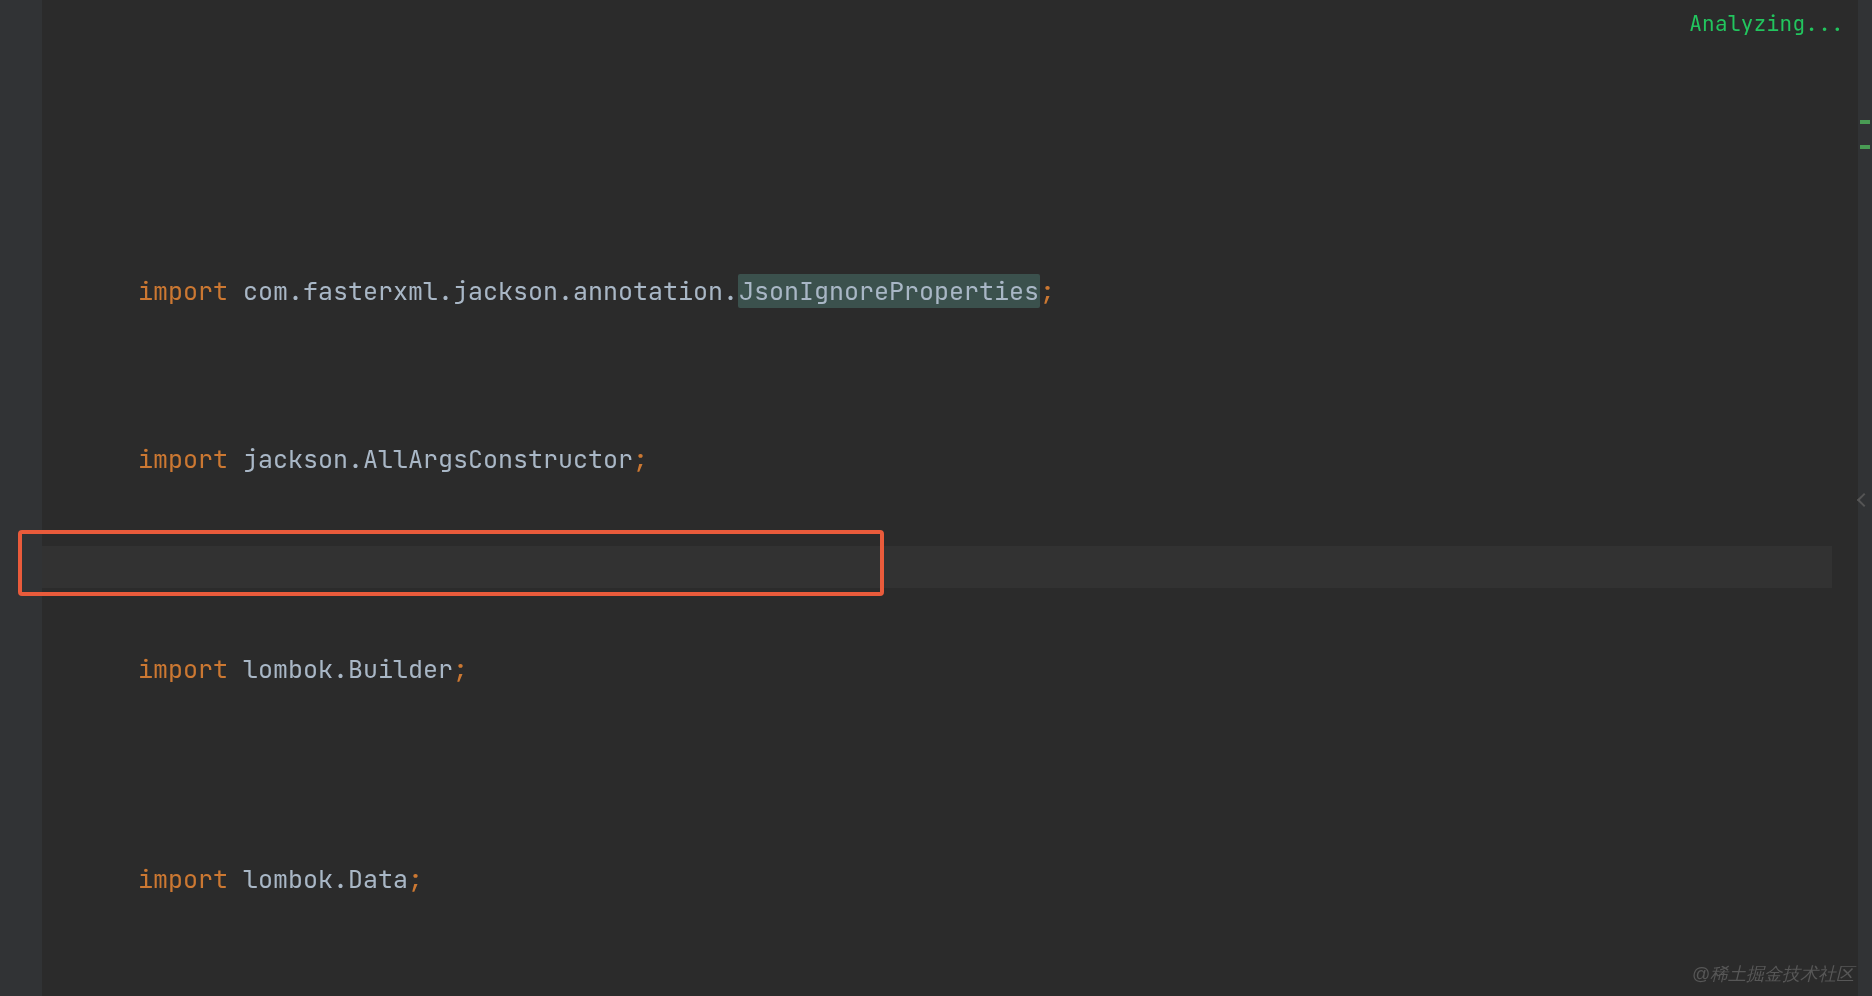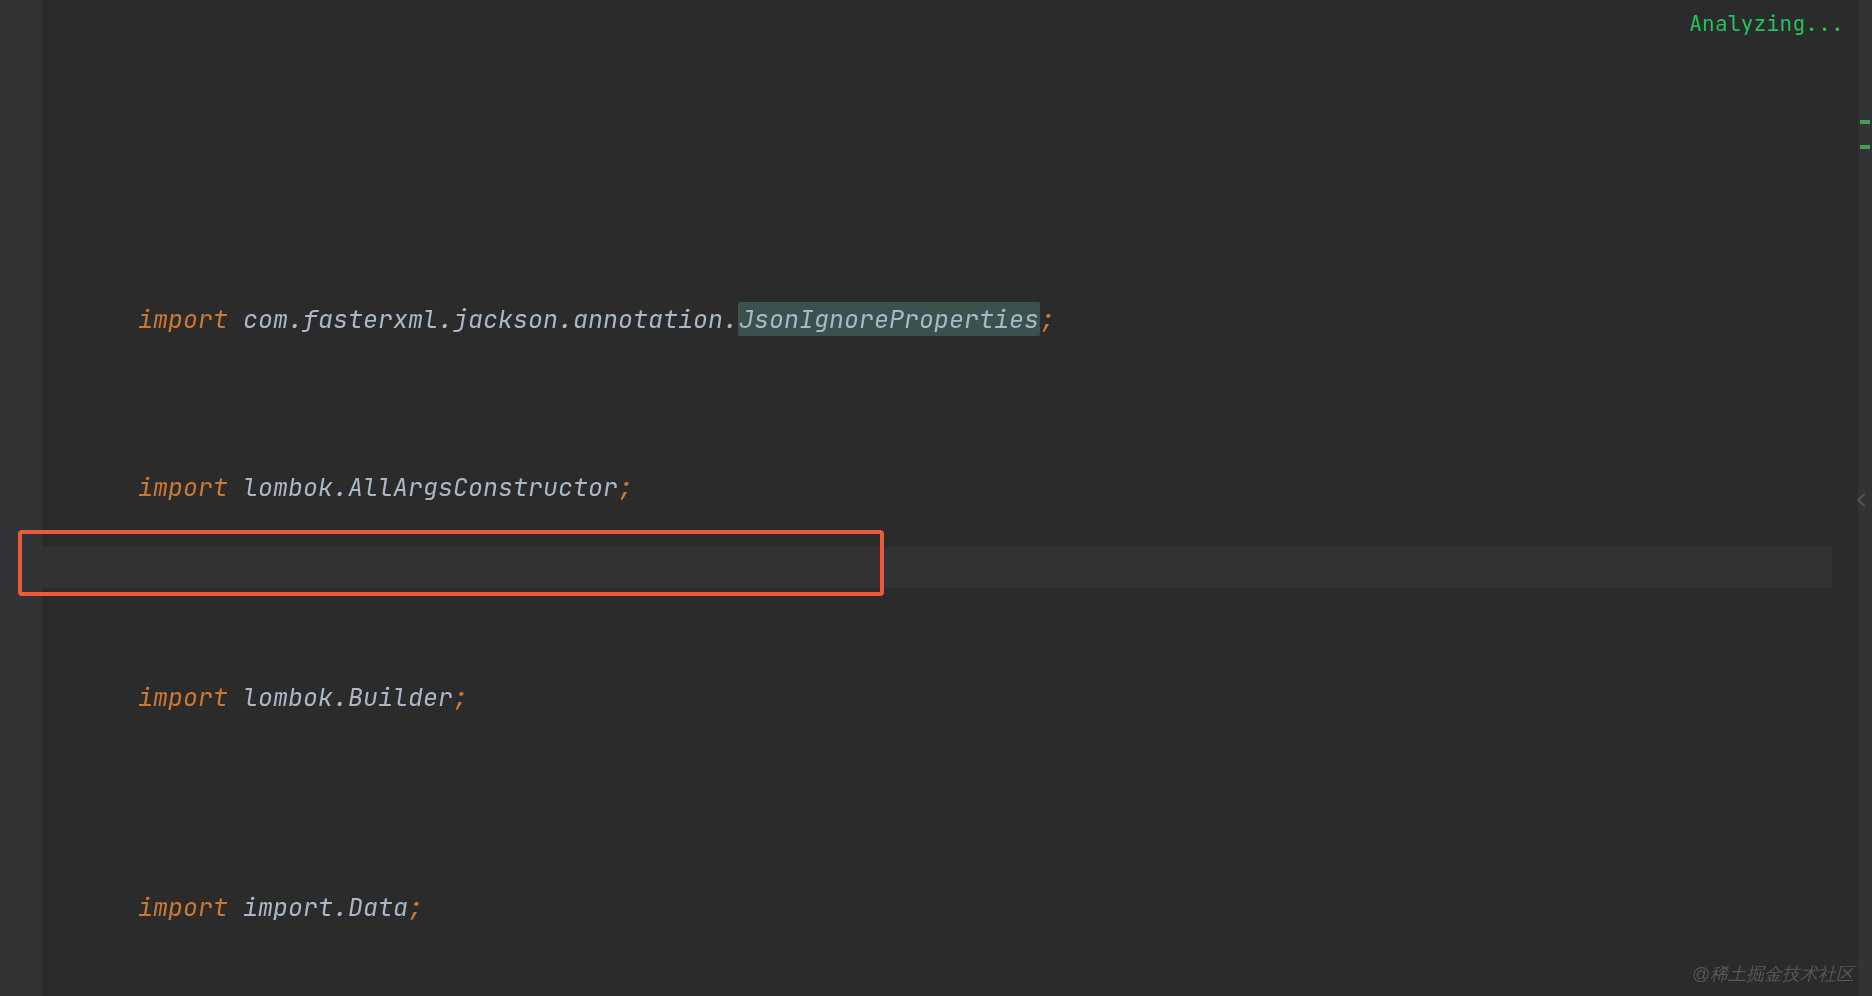--- a/index.html
+++ b/index.html
@@ -34,25 +34,24 @@
     width: 42px;
     background: #313335;
     z-index: 1;
   }
   .code-area {
     position: absolute;
     left: 42px;
     right: 0;
     top: 0;
     bottom: 0;
-    padding-top: 46px;
+    padding-top: 18px;
     font-size: 25px;
     line-height: 42px;
     white-space: pre;
-    font-style: italic;
   }
   .line {
     position: relative;
     height: 42px;
     padding-left: 6px;
   }
   .kw   { color: #cc7832; }
   .ident { color: #a9b7c6; }
   .semi  { color: #cc7832; }
 
@@ -150,31 +149,31 @@
   <div class="code-area">
 
     
     <div class="line">
       <span class="fold-icon">⊟</span>
       <span class="kw">import</span><span class="ident"> com.fasterxml.jackson.annotation.</span><span class="ident usage-highlight">JsonIgnoreProperties</span><span class="semi">;</span>
     </div>
 
     
     <div class="line">
-      <span class="kw">import</span><span class="ident"> lombok.AllArgsConstructor</span><span class="semi">;</span>
+      <span class="kw">import</span><span class="ident"> jackson.AllArgsConstructor</span><span class="semi">;</span>
     </div>
 
     
     <div class="line">
       <span class="kw">import</span><span class="ident"> lombok.Builder</span><span class="semi">;</span>
     </div>
 
     
     <div class="line">
-      <span class="kw">import</span><span class="ident"> import.Data</span><span class="semi">;</span>
+      <span class="kw">import</span><span class="ident"> lombok.Data</span><span class="semi">;</span>
     </div>
 
     
     
 
     
     
 
     
     

